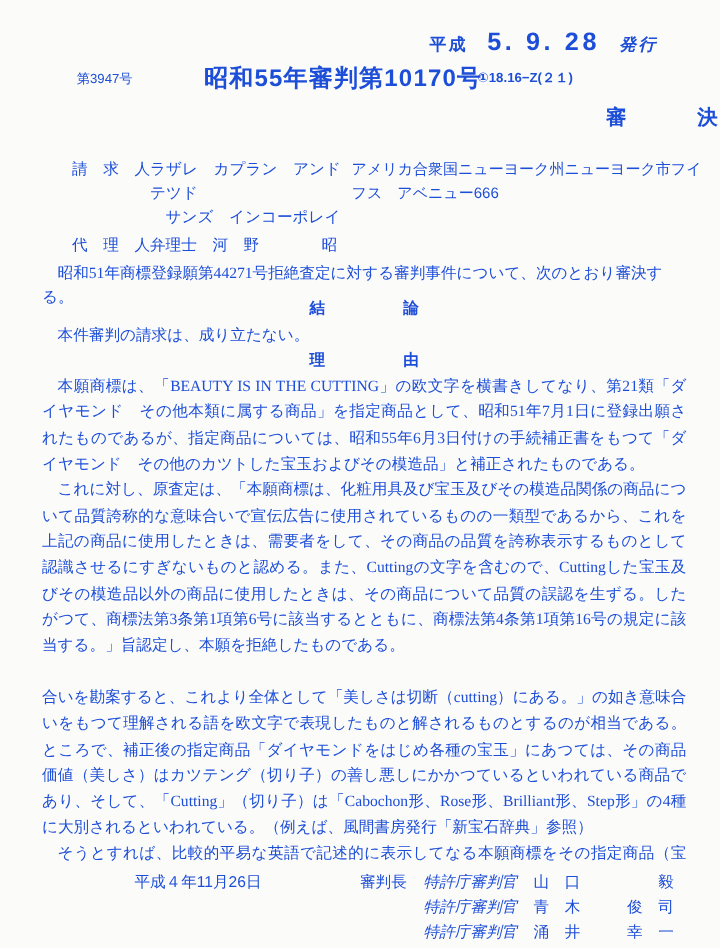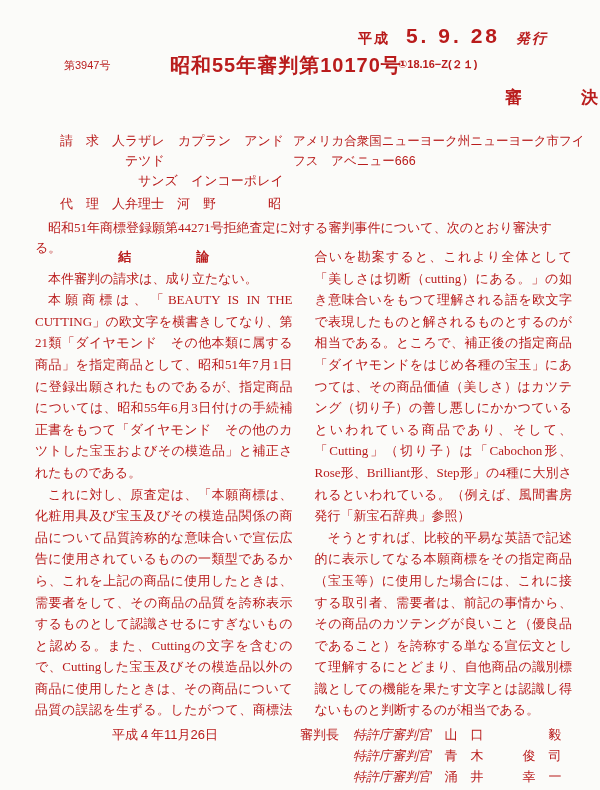--- a/index.html
+++ b/index.html
@@ -1,21 +1,21 @@
 <!DOCTYPE html>
 <html lang="ja"><head>
 <meta charset="utf-8">
 <style>
   html,body { margin:0; padding:0; background:#e8e8e6; }
   .page {
     position:relative;
     width:600px; height:790px;
     margin:0 auto;
     background:#fbfbf9;
-    color:#b91c1c;
+    color:#1d4ed8;
     font-family:"Liberation Serif","DejaVu Serif",serif;
     overflow:hidden;
     box-sizing:border-box;
   }
   
   .issue-line {
     position:absolute; top:24px; right:52px;
     display:flex; align-items:baseline; gap:16px;
     font-family:"Liberation Sans","DejaVu Sans",sans-serif;
     font-weight:bold;
@@ -50,21 +50,21 @@
   .agent-row { margin-top:3px; }
   
   .intro {
     position:absolute; top:218px; left:35px; right:28px;
     font-size:13px; line-height:20px;
     text-indent:13px; margin:0;
   }
   
   .columns {
     position:absolute; top:246px; left:35px; right:28px; height:474px;
-    display:flex; gap:22px; overflow:hidden;
+    display:flex; gap:22px; overflow:hidden;flex-direction:column;
   }
   .col { flex:1 1 0; font-size:13px; line-height:21.6px; text-align:justify; }
   .col .h { text-align:center; font-weight:bold; }
   .col .p { text-indent:13px; }
   .col .pc { text-indent:0; }
   
   .footer {
     position:absolute; top:724px; left:0; right:16px;
     font-size:13px; line-height:21px;
     font-family:"Liberation Sans","DejaVu Sans",sans-serif;
@@ -117,20 +117,21 @@
 
   <p class="intro">昭和51年商標登録願第44271号拒絶査定に対する審判事件について、次のとおり審決する。</p>
 
   <div class="columns">
     <div class="col">
 
         <div class="h">結　　　　　論</div>
 
         <div class="p">本件審判の請求は、成り立たない。</div>
 
+        <div class="h">理　　　　　由</div>
 
         <div class="p">本願商標は、「BEAUTY IS IN THE CUTTING」の欧文字を横書きしてなり、第21類「ダイヤモンド　その他本類に属する商品」を指定商品として、昭和51年7月1日に登録出願されたものであるが、指定商品については、昭和55年6月3日付けの手続補正書をもつて「ダイヤモンド　その他のカツトした宝玉およびその模造品」と補正されたものである。</div>
 
         <div class="p">これに対し、原査定は、「本願商標は、化粧用具及び宝玉及びその模造品関係の商品について品質誇称的な意味合いで宣伝広告に使用されているものの一類型であるから、これを上記の商品に使用したときは、需要者をして、その商品の品質を誇称表示するものとして認識させるにすぎないものと認める。また、Cuttingの文字を含むので、Cuttingした宝玉及びその模造品以外の商品に使用したときは、その商品について品質の誤認を生ずる。したがつて、商標法第3条第1項第6号に該当するとともに、商標法第4条第1項第16号の規定に該当する。」旨認定し、本願を拒絶したものである。</div>
 
       </div>
     <div class="col">
 
         <div class="pc">合いを勘案すると、これより全体として「美しさは切断（cutting）にある。」の如き意味合いをもつて理解される語を欧文字で表現したものと解されるものとするのが相当である。ところで、補正後の指定商品「ダイヤモンドをはじめ各種の宝玉」にあつては、その商品価値（美しさ）はカツテング（切り子）の善し悪しにかかつているといわれている商品であり、そして、「Cutting」（切り子）は「Cabochon形、Rose形、Brilliant形、Step形」の4種に大別されるといわれている。（例えば、風間書房発行「新宝石辞典」参照）</div>
 

